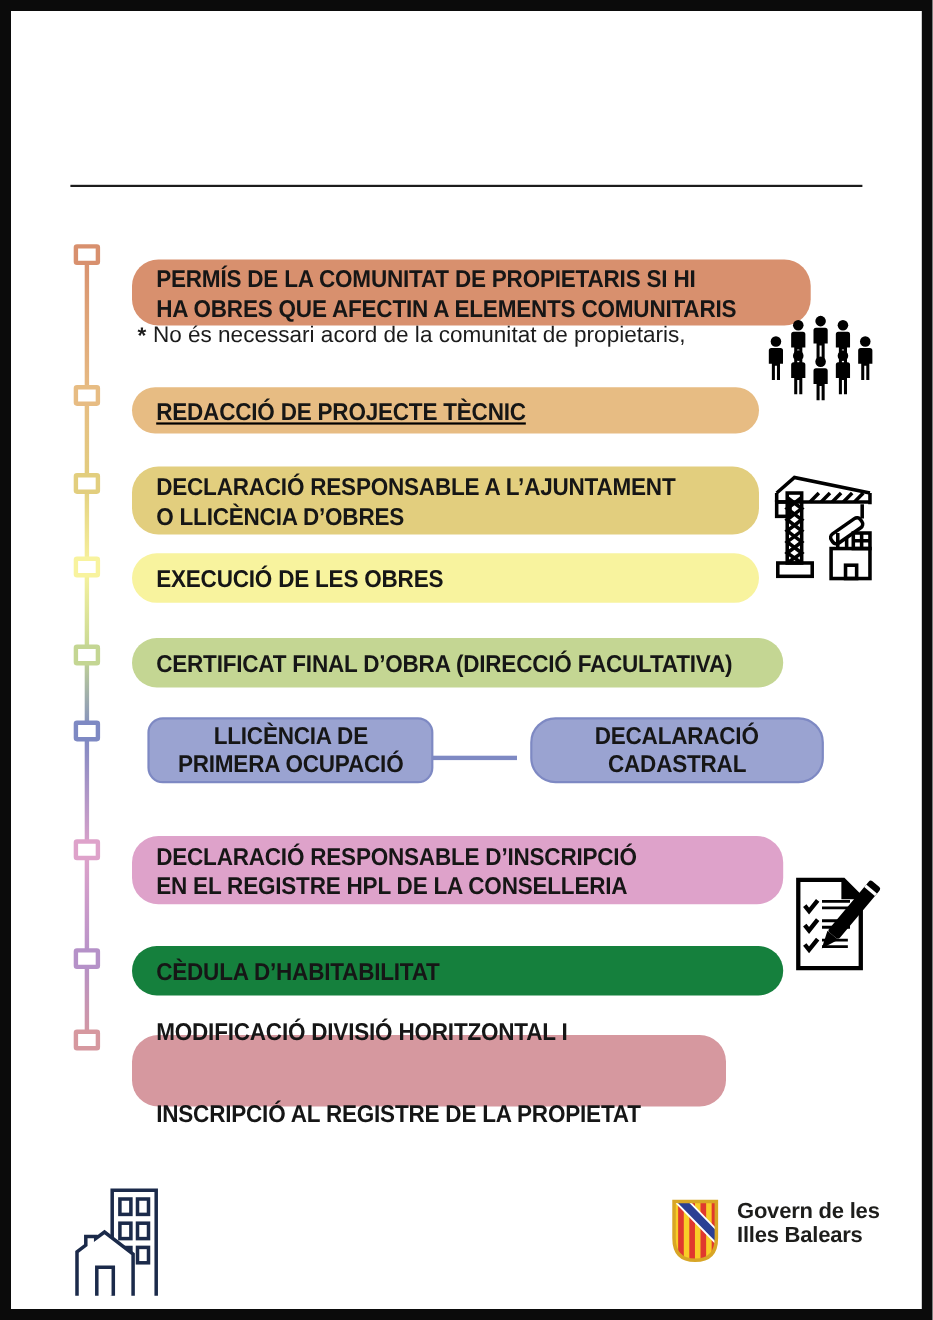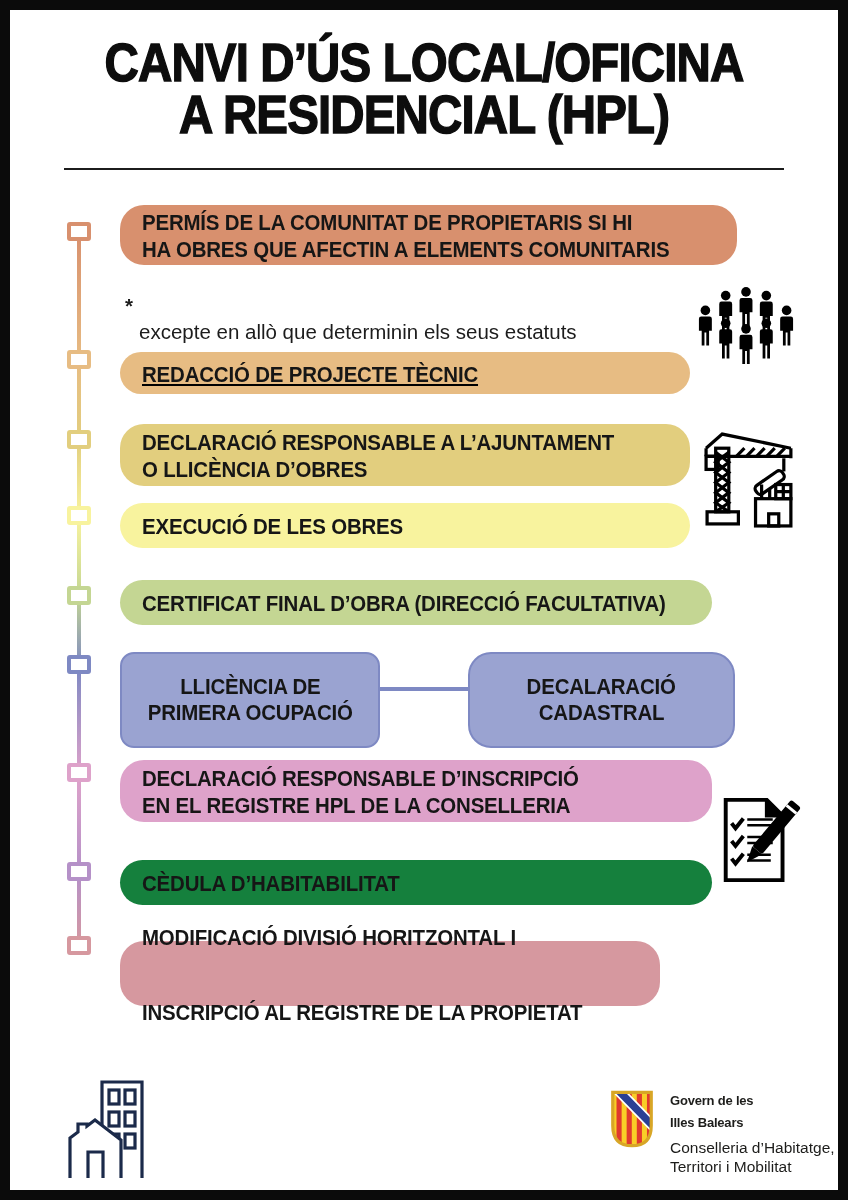--- a/index.html
+++ b/index.html
@@ -20,88 +20,83 @@
   .tl-sq{position:absolute; left:67px; width:16px; height:11px; background:#fff;
          border:4px solid #999; border-radius:3px; z-index:2;}
   .q1{top:222px}.q2{top:350px}.q3{top:430px}.q4{top:506px}.q5{top:586px}
   .q6{top:655px}.q7{top:763px}.q8{top:862px}.q9{top:936px}
 
   
   .step{position:absolute; left:120px; border-radius:24px; box-sizing:border-box;
         display:flex; flex-direction:column; justify-content:center; padding:2px 10px 0 22px; z-index:3;}
   .step .l{font-weight:bold; font-size:22px; line-height:27px; color:#161616;
            letter-spacing:-0.2px; transform:scaleX(0.93); transform-origin:0 50%; white-space:nowrap;}
-  .s1{top:205px; width:617px; height:60px;}
+  .s1{top:236px; width:617px; height:60px;}
   .s2{top:352px; width:570px; height:42px;}
   .s3{top:424px; width:570px; height:62px;}
   .s4{top:503px; width:570px; height:45px;}
   .s5{top:580px; width:592px; height:45px;}
   .s7{top:760px; width:592px; height:62px;}
   .s8{top:860px; width:592px; height:45px;}
   .s9{top:941px; width:540px; height:65px;}
 
   
   .note{position:absolute; left:125px; top:291px; font-size:20.5px; line-height:27px;
         color:#1c1c1c; padding-left:14px; z-index:3;}
   .note .star{position:absolute; left:0; top:1px; font-weight:bold;}
 
   
-  .pbox{position:absolute; top:652px; height:96px; border-radius:14px; border:2.5px solid #888;
+  .pbox{position:absolute; top:652px; height:60px; border-radius:14px; border:2.5px solid #888;
         box-sizing:border-box; display:flex; flex-direction:column; justify-content:center;
-        align-items:center; text-align:center; z-index:3;}
+        align-items:center; text-align:center; z-index:3;margin-left:14px;}
   .pbox .l{font-weight:bold; font-size:22px; line-height:26px; color:#161616;
            letter-spacing:-0.2px; transform:scaleX(0.93); white-space:nowrap;}
   .pba{left:120px; width:260px;}
   .pbb{left:468px; width:267px;}
   .pconn{position:absolute; left:378px; top:687px; width:92px; height:3.5px; z-index:2;}
 
   
   .icon{position:absolute; z-index:4;}
   .ic-people{left:698px; top:286px;}
   .ic-crane{left:698px; top:426px;}
   .ic-check{left:712px; top:792px;}
   .ic-build{left:58px; top:1074px;}
 
   
   .logo{position:absolute; left:608px; top:1088px; display:flex; z-index:4;}
   .logo-text{margin-left:14px; padding-top:2px; color:#1d1d1b;}
-  .org{font-weight:bold; font-size:13px; line-height:22px; letter-spacing:-0.2px;}
+  .org{font-weight:bold; font-size:20px; line-height:22px; letter-spacing:-0.2px;}
   .dept{font-size:15.5px; line-height:19px; margin-top:4px;}
 </style>
 </head>
 <body>
 
 <div class="poster">
   <div class="frame"></div>
 
-  <div class="title">
-    <span class="tline">CANVI D’ÚS LOCAL/OFICINA</span>
-    <span class="tline">A RESIDENCIAL (HPL)</span>
-  </div>
   <div class="rule"></div>
 
   <div class="tl-line" style="background: linear-gradient(rgb(216, 144, 110) 0%, rgb(231, 188, 131) 18%, rgb(226, 206, 126) 29%, rgb(248, 243, 158) 40%, rgb(196, 214, 147) 51%, rgb(126, 137, 195) 61%, rgb(222, 162, 202) 76%, rgb(181, 145, 200) 90%, rgb(214, 152, 159) 100%);"></div>
   <div class="tl-sq q1" style="border-color: rgb(216, 144, 110);"></div>
   <div class="tl-sq q2" style="border-color: rgb(231, 188, 131);"></div>
   <div class="tl-sq q3" style="border-color: rgb(226, 206, 126);"></div>
   <div class="tl-sq q4" style="border-color: rgb(248, 243, 158);"></div>
   <div class="tl-sq q5" style="border-color: rgb(196, 214, 147);"></div>
   <div class="tl-sq q6" style="border-color: rgb(126, 137, 195);"></div>
   <div class="tl-sq q7" style="border-color: rgb(222, 162, 202);"></div>
   <div class="tl-sq q8" style="border-color: rgb(181, 145, 200);"></div>
   <div class="tl-sq q9" style="border-color: rgb(214, 152, 159);"></div>
 
   <div class="step s1" style="background: rgb(216, 144, 110);">
     <span class="l">PERMÍS DE LA COMUNITAT DE PROPIETARIS SI HI</span>
     <span class="l">HA OBRES QUE AFECTIN A ELEMENTS COMUNITARIS</span>
   </div>
   <div class="note">
     <span class="star">*</span>
-    <br>
-    <span>excepte en allò que determinin els seus estatuts</span>
+    <span>No és necessari acord de la comunitat de propietaris,</span><br>
   </div>
 
   <div class="step s2" style="background: rgb(231, 188, 131); text-decoration: underline;">
     <span class="l">REDACCIÓ DE PROJECTE TÈCNIC</span>
   </div>
 
   <div class="step s3" style="background: rgb(226, 206, 126);">
     <span class="l">DECLARACIÓ RESPONSABLE A L’AJUNTAMENT</span>
     <span class="l">O LLICÈNCIA D’OBRES</span>
   </div>
@@ -222,19 +217,15 @@
         <rect x="17" y="0" width="4.8" height="58" fill="#e0392e"></rect>
         <rect x="26.5" y="0" width="4.8" height="58" fill="#e0392e"></rect>
         <rect x="36" y="0" width="4.8" height="58" fill="#e0392e"></rect>
         <polygon points="2,1 14,1 43,31 43,43" fill="#2b3f94" stroke="#ffffff" stroke-width="1.6"></polygon>
       </g>
       <path d="M4,4 H40 V35 C40,49 32.5,54 22,54 C11.5,54 4,49 4,35 Z" fill="none" stroke="#d8a626" stroke-width="3"></path>
     </svg>
     <div class="logo-text">
       <div class="org">Govern de les</div>
       <div class="org">Illes Balears</div>
-      <div class="dept">
-        <div>Conselleria d’Habitatge,</div>
-        <div>Territori i Mobilitat</div>
-      </div>
     </div>
   </div>
 </div>
 
 </body></html>

